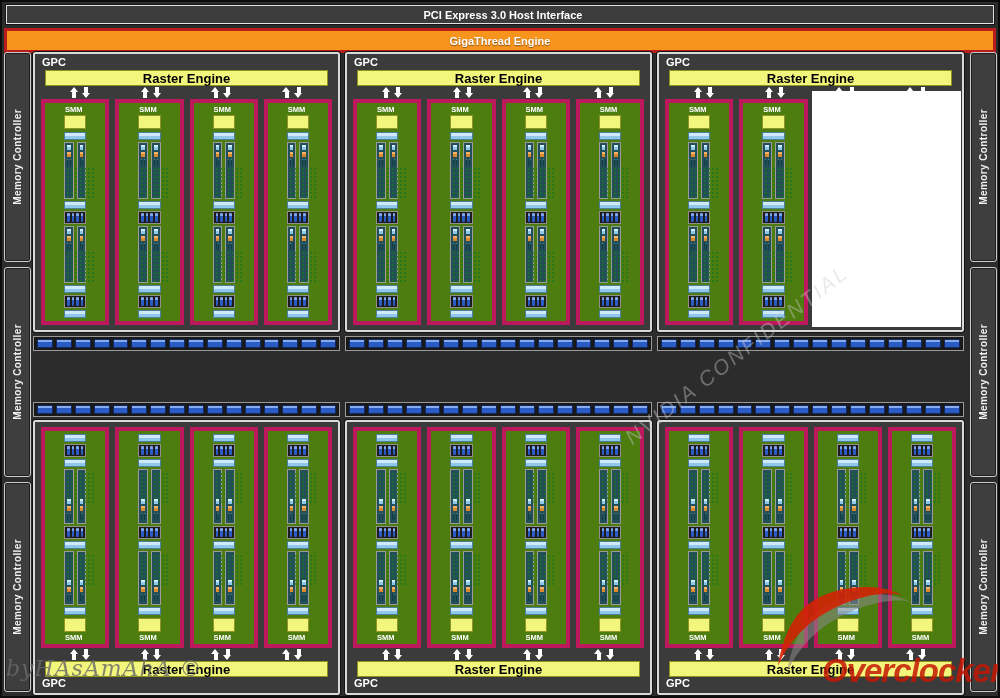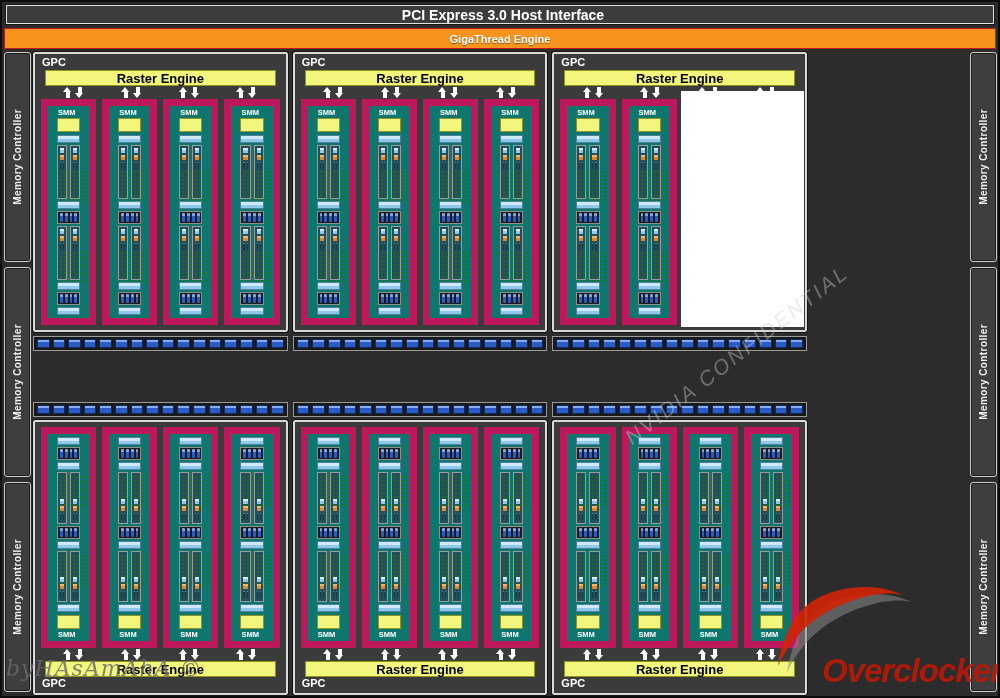--- a/index.html
+++ b/index.html
@@ -2,35 +2,35 @@
 <html style="--chip-bg: #2c2c2c; --block-bg: #3b3b3b; --orange: #f6941e; --yellow: #f3f67c; --light-blue: #8fc8ea; --blue-segment: #2b5cc5; --teal-bg: #235058; --teal-segment: #113d47; --core-green: #3ecb41; --l2-blue: #86c2e4; --scheduler-orange: #dd8a2c; --white-disabled: #ffffff; --logo-red: #c41704;"><head>
 <meta charset="utf-8">
 <style>
   html,body{margin:0;padding:0;background:#ffffff;}
   #page{position:relative;width:1000px;height:698px;background:var(--chip-bg,#2c2c2c);
         font-family:"Liberation Sans",sans-serif;overflow:hidden;box-shadow:inset 0 0 0 2px #0c0c0c;}
 
   
   .pci{position:absolute;left:6px;right:6px;top:5px;height:17px;background:#3c3c3c;
        border:1px solid #e2e2e2;outline:1px solid #151515;display:flex;align-items:center;
-       justify-content:center;color:#fff;font-weight:bold;font-size:14px;padding-left:6px;}
+       justify-content:center;color:#fff;font-weight:bold;font-size:11px;padding-left:6px;}
   .giga{position:absolute;left:4px;right:4px;top:28px;height:19px;background:var(--orange);
-       border:1px solid #b91c1c;display:flex;align-items:center;justify-content:center;color:#fff;
+       border:3px solid #b91c1c;display:flex;align-items:center;justify-content:center;color:#fff;
        font-weight:bold;font-size:11px;text-shadow:0 1px 1px rgba(0,0,0,.45);}
 
   
   .mc-col{position:absolute;top:52px;bottom:6px;width:27px;display:flex;flex-direction:column;gap:5px;}
   .mc-col.left{left:4px}.mc-col.right{right:3px}
   .mc{flex:1;background:#3e3e3e;border:1px solid #cccccc;border-radius:3px;display:flex;
       align-items:center;justify-content:center;box-shadow:inset 0 0 0 1px #1d1d1d;}
   .mc-label{writing-mode:vertical-rl;transform:rotate(180deg);color:#f2f2f2;font-size:10px;
       font-weight:bold;letter-spacing:.4px;white-space:nowrap;}
 
   
-  #center{position:absolute;left:33px;width:774px;top:52px;bottom:2px;}
+  #center{position:absolute;left:33px;width:931px;top:52px;bottom:2px;}
   #top-gpcs{position:absolute;top:0;left:0;right:0;height:280px;display:flex;gap:5px;}
   #bottom-gpcs{position:absolute;top:368px;bottom:1px;left:0;right:0;display:flex;gap:5px;}
   #xbar-top,#xbar-bot{position:absolute;height:15px;left:0;right:0;display:flex;gap:5px;}
   #xbar-top{top:284px}#xbar-bot{top:350px}
   #l2{position:absolute;top:302px;height:45px;left:0;right:0;background:var(--l2-blue);
       border:1px solid #bddef2;box-shadow:inset 0 0 0 1px #4d85aa;display:flex;align-items:center;
       justify-content:center;color:#fff;font-weight:bold;font-size:11px;text-shadow:0 1px 1px rgba(0,0,0,.35);}
   .xsec{flex:1;background:#191919;border:1px solid #9a9a9a;display:flex;gap:3px;padding:2px 3px;}
   .xseg{flex:1;background:linear-gradient(#86abef 0 28%,var(--blue-segment) 28%);border:1px solid #11295e;border-radius:1px;}
 
@@ -47,22 +47,22 @@
   .arr:before{content:"";position:absolute;left:0;border-left:4.5px solid transparent;border-right:4.5px solid transparent;}
   .arr:after{content:"";position:absolute;left:2.5px;width:4px;background:#fff;}
   .up:before{top:0;border-bottom:5px solid #fff;}
   .up:after{top:5px;height:6px;}
   .down:before{bottom:0;border-top:5px solid #fff;}
   .down:after{bottom:5px;height:6px;}
 
   
   .smm-row{flex:1;margin:0 6px 5px;display:flex;gap:6px;position:relative;min-height:0;}
   .gpc-b .smm-row{margin:5px 6px 0;}
-  .smm{flex:0 0 calc(25% - 4.5px);background:#0f766e;border:7px solid #be185d;display:flex;
-       flex-direction:column;padding:2px 8px;min-width:0;box-sizing:border-box;}
+  .smm{flex:0 0 calc(25% - 4.5px);background:#4d7c0f;border:4px solid #be185d;display:flex;
+       flex-direction:column;padding:2px 18px;min-width:0;box-sizing:border-box;}
   .smm-label{height:9px;line-height:9px;color:#fff;font-weight:bold;font-size:7.5px;padding-left:2px;flex:none;}
   .ybar{height:12px;margin:1px 1px 2px;background:var(--yellow);border:1px solid #90952a;flex:none;}
   .gpc-b .ybar{margin:2px 1px 1px;}
   .lbbar{height:6px;margin:1px;background:linear-gradient(#cfe9f8 0 45%,var(--light-blue) 45%);
        border:1px solid #4e7f9c;flex:none;}
   .texbar{height:9px;margin:1px;background:#1c1c1c;border:1px solid #8f8f8f;display:flex;gap:2px;
        padding:1px 2px;flex:none;}
   .texseg{flex:1;background:linear-gradient(#7fa6ec 0 30%,var(--blue-segment) 30%);border-radius:1px;}
   .prow{flex:1;display:flex;gap:3px;margin:1px;min-height:0;}
   .pblock{flex:1;background:var(--teal-bg);border:1px solid #9b9b9b;display:flex;flex-direction:column;

